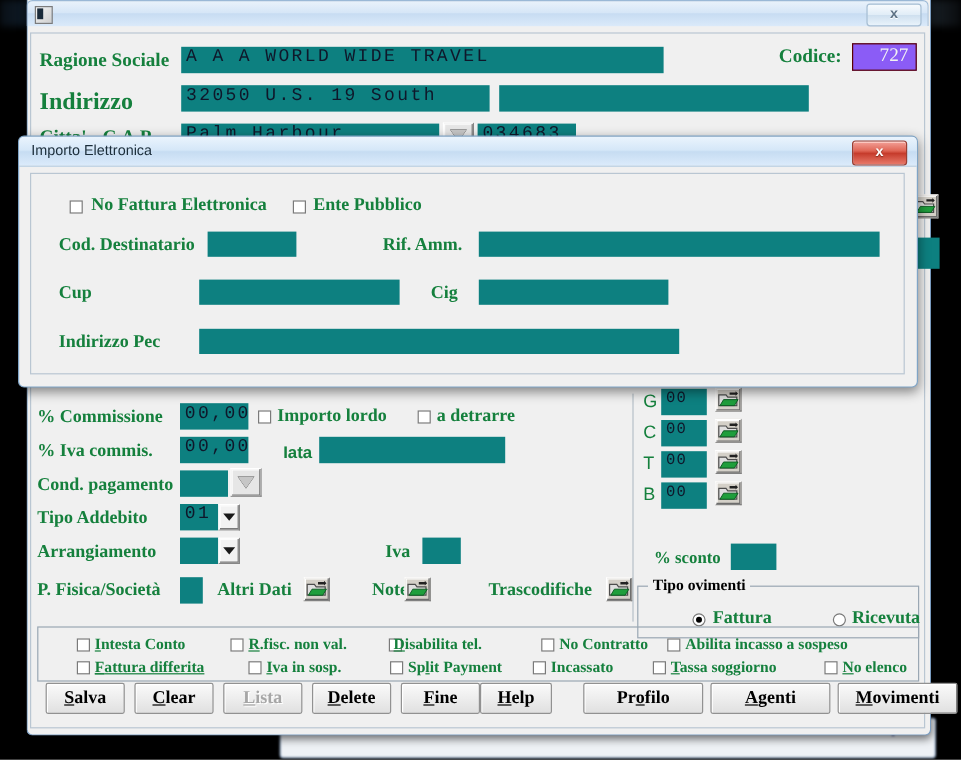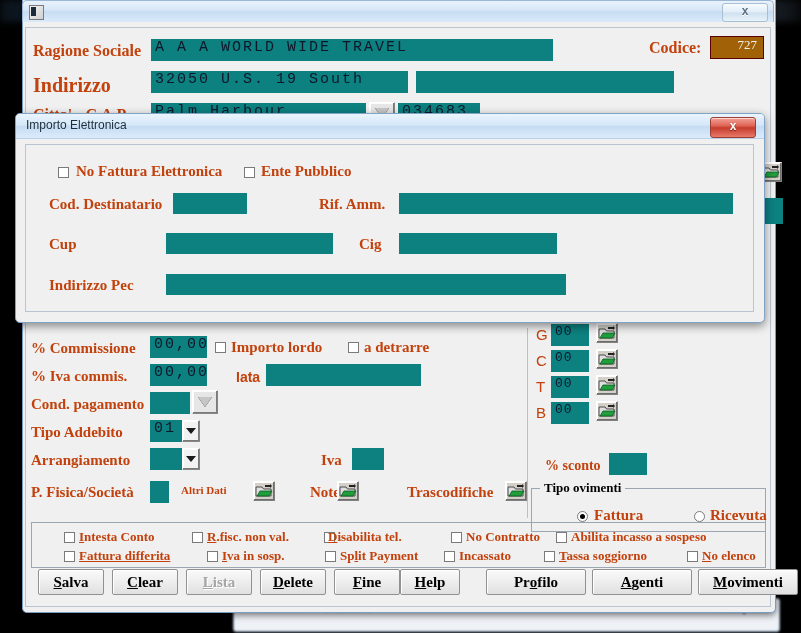--- a/index.html
+++ b/index.html
@@ -68,34 +68,34 @@
 
   
   .client{
     position:absolute;left:25px;top:27px;width:746px;height:580px;
     background:#f0f0f0;border:1px solid #b9c6d2;box-sizing:border-box;
   }
 
   
   .lbl{
     position:absolute;font-family:"Liberation Serif",serif;font-weight:bold;
-    font-size:15px;color:#c2410c;white-space:nowrap;
+    font-size:15px;color:#15803d;white-space:nowrap;
   }
   .lbl-s{font-size:13px;}
   .fld{
     position:absolute;background:#0d8080;border:none;box-sizing:border-box;
   }
   .fld.in{
     color:#0f172a;font-family:"Liberation Mono",monospace;font-size:15px;
     padding:0 4px;letter-spacing:2px;line-height:1.25;
   }
   .fld.sm{font-size:13px;letter-spacing:1px;}
   .codice-box{
-    position:absolute;background:#a16207;border:1px solid #5a0000;
-    color:#f2f2f2;font-family:"Liberation Serif",serif;font-size:13px;
+    position:absolute;background:#8b5cf6;border:1px solid #5a0000;
+    color:#f2f2f2;font-family:"Liberation Serif",serif;font-size:16px;
     text-align:right;padding:0 6px;box-sizing:border-box;line-height:1.25;
   }
   .cbx{
     position:absolute;width:11px;height:11px;background:#fff;
     border:1px solid #7a7a7a;box-sizing:border-box;
   }
   .radio{
     position:absolute;width:11px;height:11px;border-radius:50%;
     background:#fff;border:1px solid #7a7a7a;box-sizing:border-box;
   }
@@ -271,21 +271,21 @@
   <div class="btn3d" style="left:156px;top:420px;width:18px;height:22px;background:#f2f2f2;">
     <span class="tri-solid"></span>
   </div>
 
   <div class="lbl" style="left:295px;top:424px;font-size:15px;">Iva</div>
   <div class="fld in" style="left:326px;top:420px;width:32px;height:22px;"></div>
 
   <div class="lbl" style="left:5px;top:456px;font-size:15px;">P. Fisica/Società</div>
   <div class="fld" style="left:124px;top:453px;width:19px;height:22px;"></div>
 
-  <div class="lbl" style="left:155px;top:456px;font-size:11px;text-align:center;">Altri Dati</div>
+  <div class="lbl" style="left:155px;top:456px;font-size:15px;text-align:center;">Altri Dati</div>
   <div class="folderbtn" style="left:227px;top:453px;">
     <svg width="18" height="16" viewBox="0 0 18 16">
       <path d="M1 4h6l1.5 2H16v7H1z" fill="#dfdfdf" stroke="#4d4d4d" stroke-width="1"></path>
       <path d="M2 13l3-5h12l-3 5z" fill="#1f9e3c" stroke="#0d5c21" stroke-width=".8"></path>
       <path d="M10 2 l5 0 0 -1 2 2 -2 2 0 -1 -5 0z" fill="#222"></path>
     </svg>
   </div>
 
   <div class="lbl" style="left:284px;top:456px;font-size:15px;">Note</div>
   <div class="folderbtn" style="left:311px;top:453px;">

